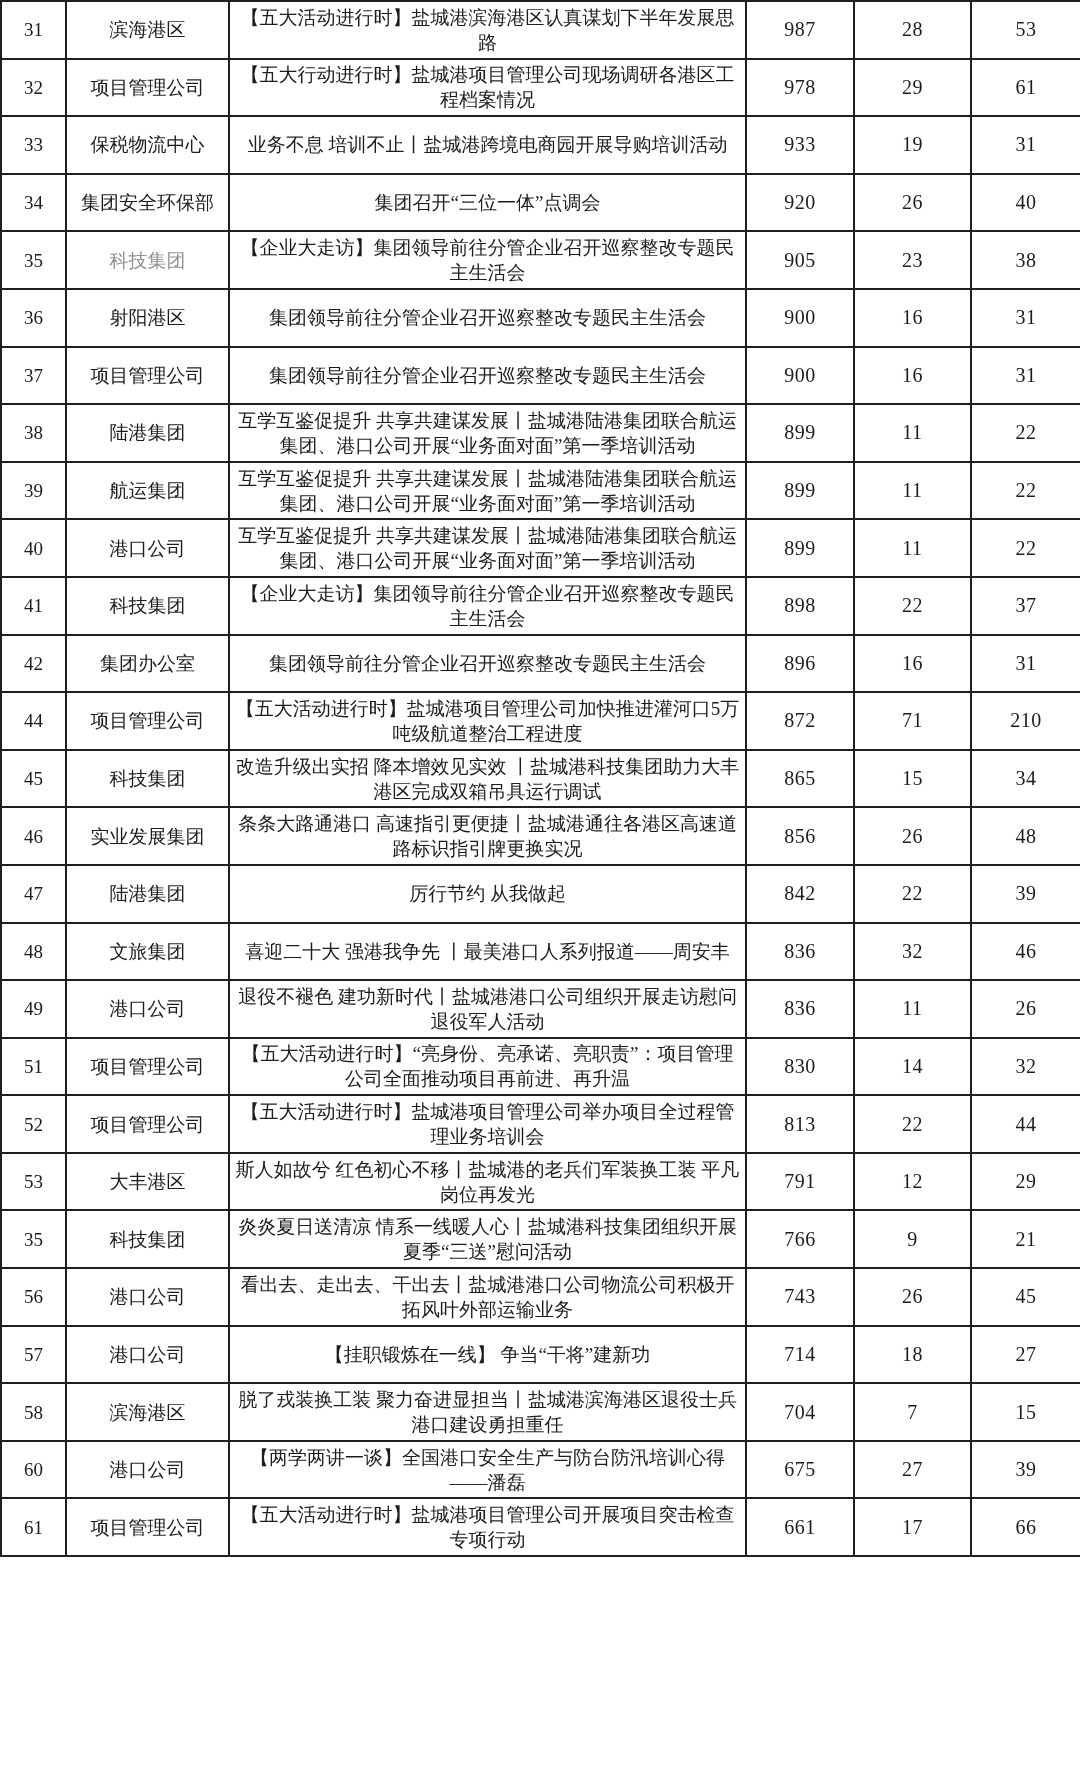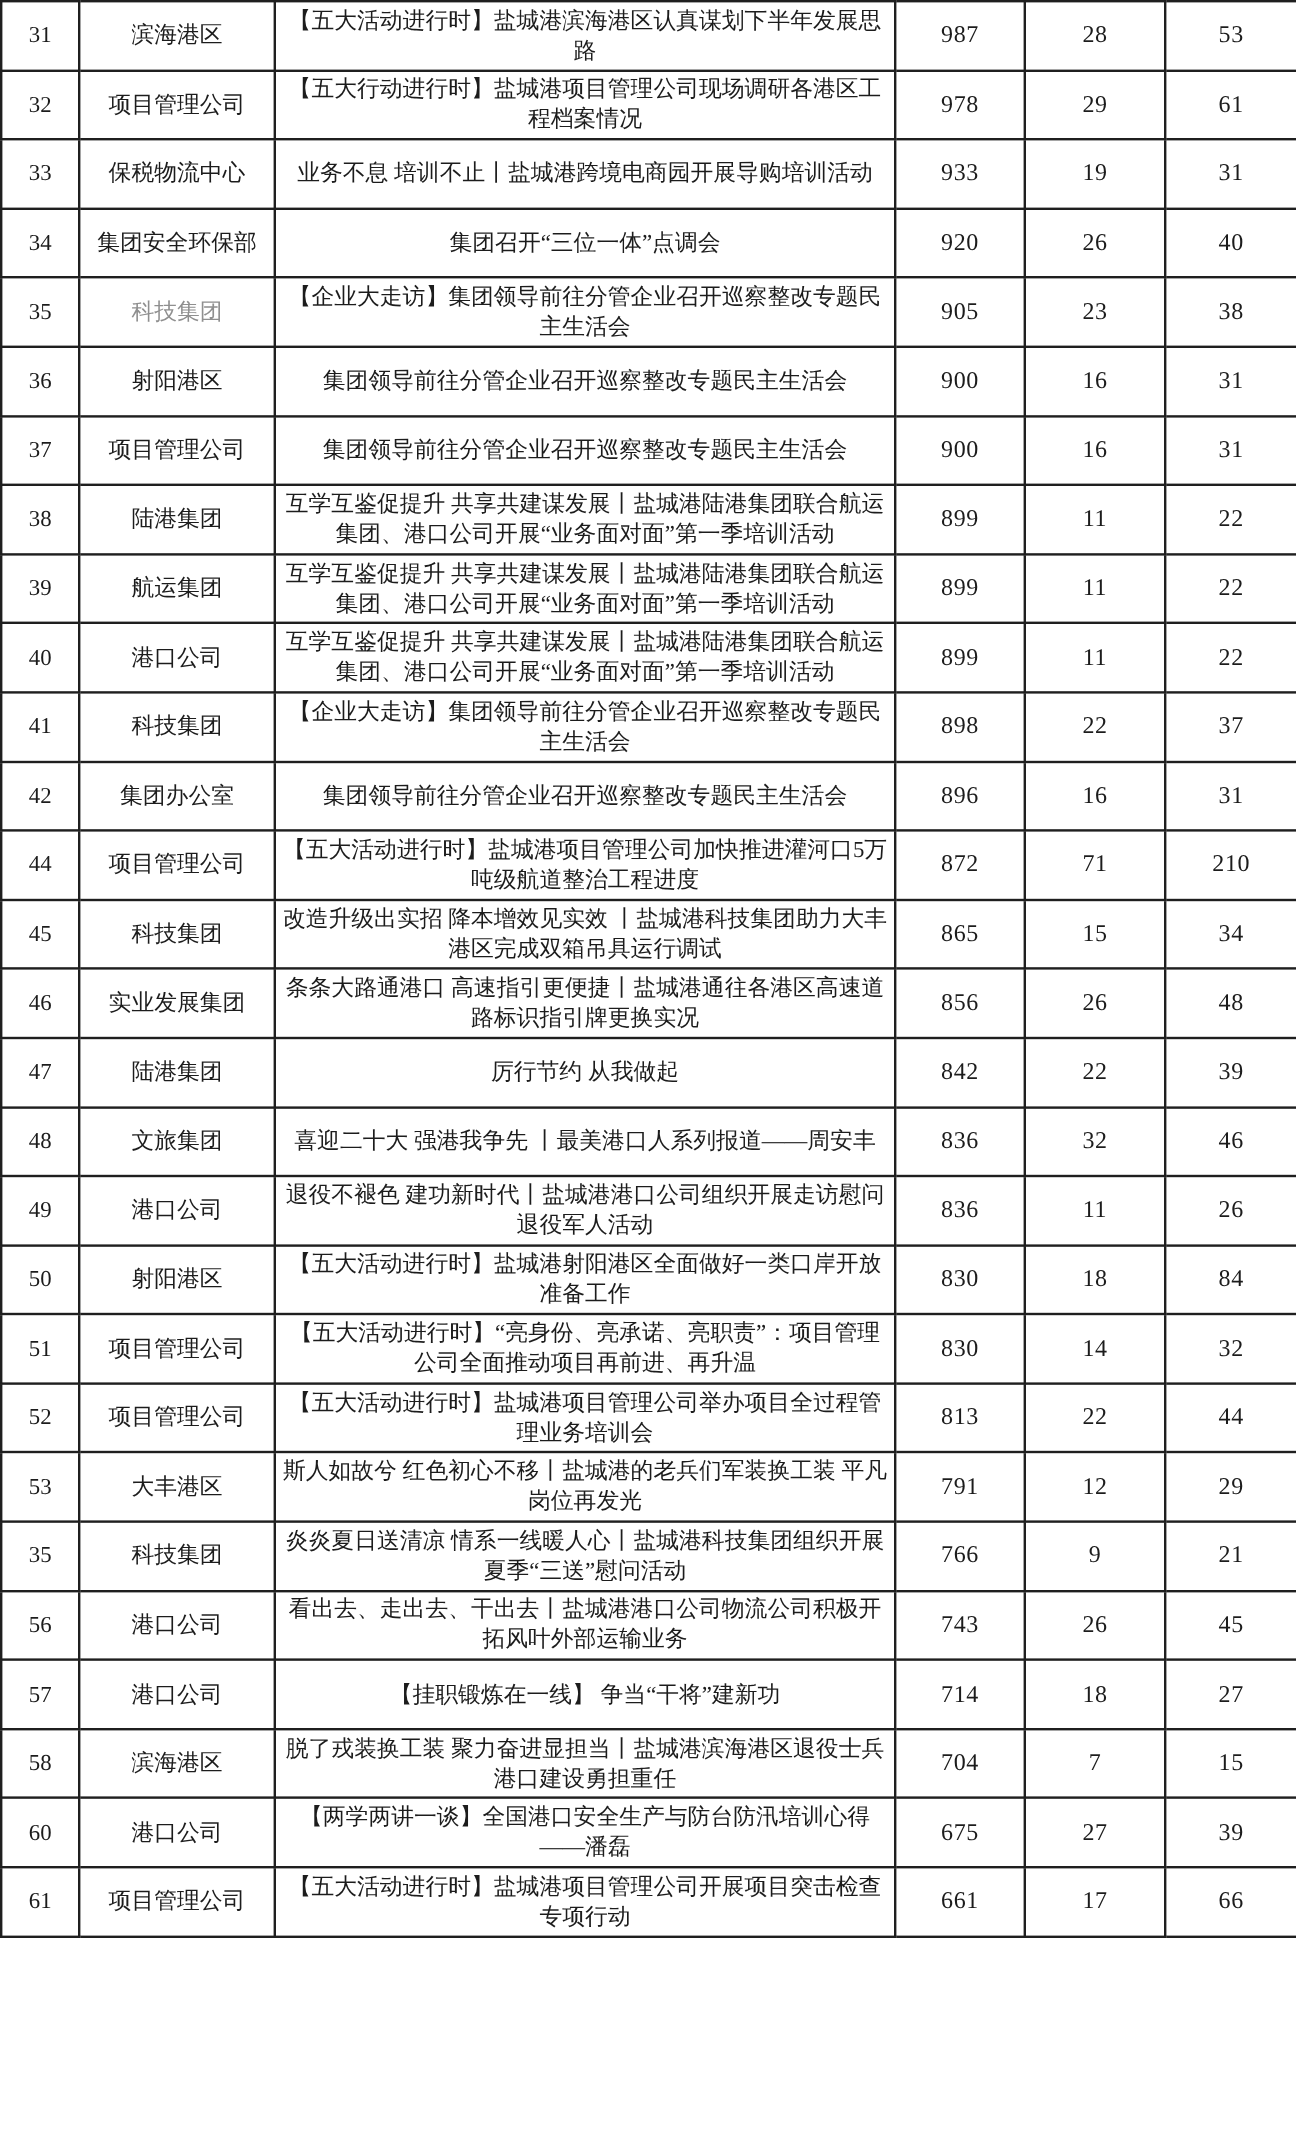--- a/index.html
+++ b/index.html
@@ -195,28 +195,20 @@
         </tr>
         <tr>
           <td>49</td>
           <td>港口公司</td>
           <td class="title">退役不褪色 建功新时代丨盐城港港口公司组织开展走访慰问退役军人活动</td>
           <td class="num">836</td>
           <td class="num">11</td>
           <td class="num">26</td>
         </tr>
         <tr>
-          <td>50</td>
-          <td>射阳港区</td>
-          <td class="title">【五大活动进行时】盐城港射阳港区全面做好一类口岸开放准备工作</td>
-          <td class="num">830</td>
-          <td class="num">18</td>
-          <td class="num">84</td>
-        </tr>
-        <tr>
           <td>51</td>
           <td>项目管理公司</td>
           <td class="title">【五大活动进行时】“亮身份、亮承诺、亮职责”：项目管理公司全面推动项目再前进、再升温</td>
           <td class="num">830</td>
           <td class="num">14</td>
           <td class="num">32</td>
         </tr>
         <tr>
           <td>52</td>
           <td>项目管理公司</td>

